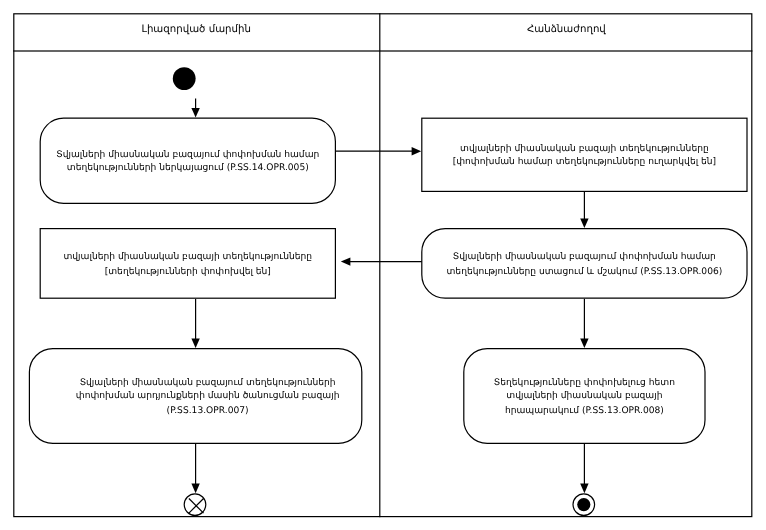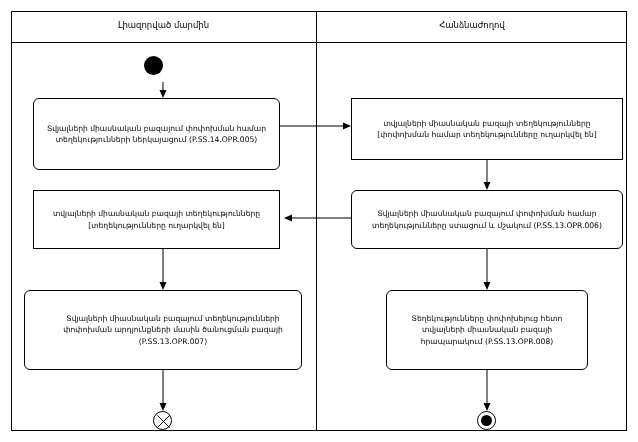--- a/index.html
+++ b/index.html
@@ -64,21 +64,21 @@
     background: #ffffff;
     display: flex;
     align-items: center;
     justify-content: center;
     text-align: center;
     font-size: 7.6px;
     line-height: 11.5px;
     color: #000000;
     padding: 4px 8px;
   }
-  .node.action { border-radius: 6px; }
+  .node.action { border-radius: 20px; }
   .node.object { border-radius: 0; }
   .node .txt { display: block; width: 100%; }
 
   
   .initial-node {
     position: absolute;
     width: 19px;
     height: 19px;
     border-radius: 50%;
     background: #000000;
@@ -183,21 +183,21 @@
   <div class="node action" style="left:351px; top:190px; width:272px; height:59px;">
     <span class="txt">
       <span>Տվյալների միասնական բազայում փոփոխման համար</span><br>
       <span>տեղեկությունները ստացում և մշակում (P.SS.13.OPR.006)</span>
     </span>
   </div>
 
   <div class="node object" style="left:33px; top:190px; width:247px; height:59px;">
     <span class="txt">
       <span>տվյալների միասնական բազայի տեղեկությունները</span><br>
-      <span>[տեղեկությունները ուղարկվել են]</span>
+      <span>[տեղեկությունների փոփոխվել են]</span>
     </span>
   </div>
 
   <div class="node action" style="left:24px; top:290px; width:278px; height:80px;padding-left:28px;">
     <span class="txt">
       <span>Տվյալների միասնական բազայում տեղեկությունների</span><br>
       <span>փոփոխման արդյունքների մասին ծանուցման բազայի</span><br>
       <span>(P.SS.13.OPR.007)</span>
     </span>
   </div>

